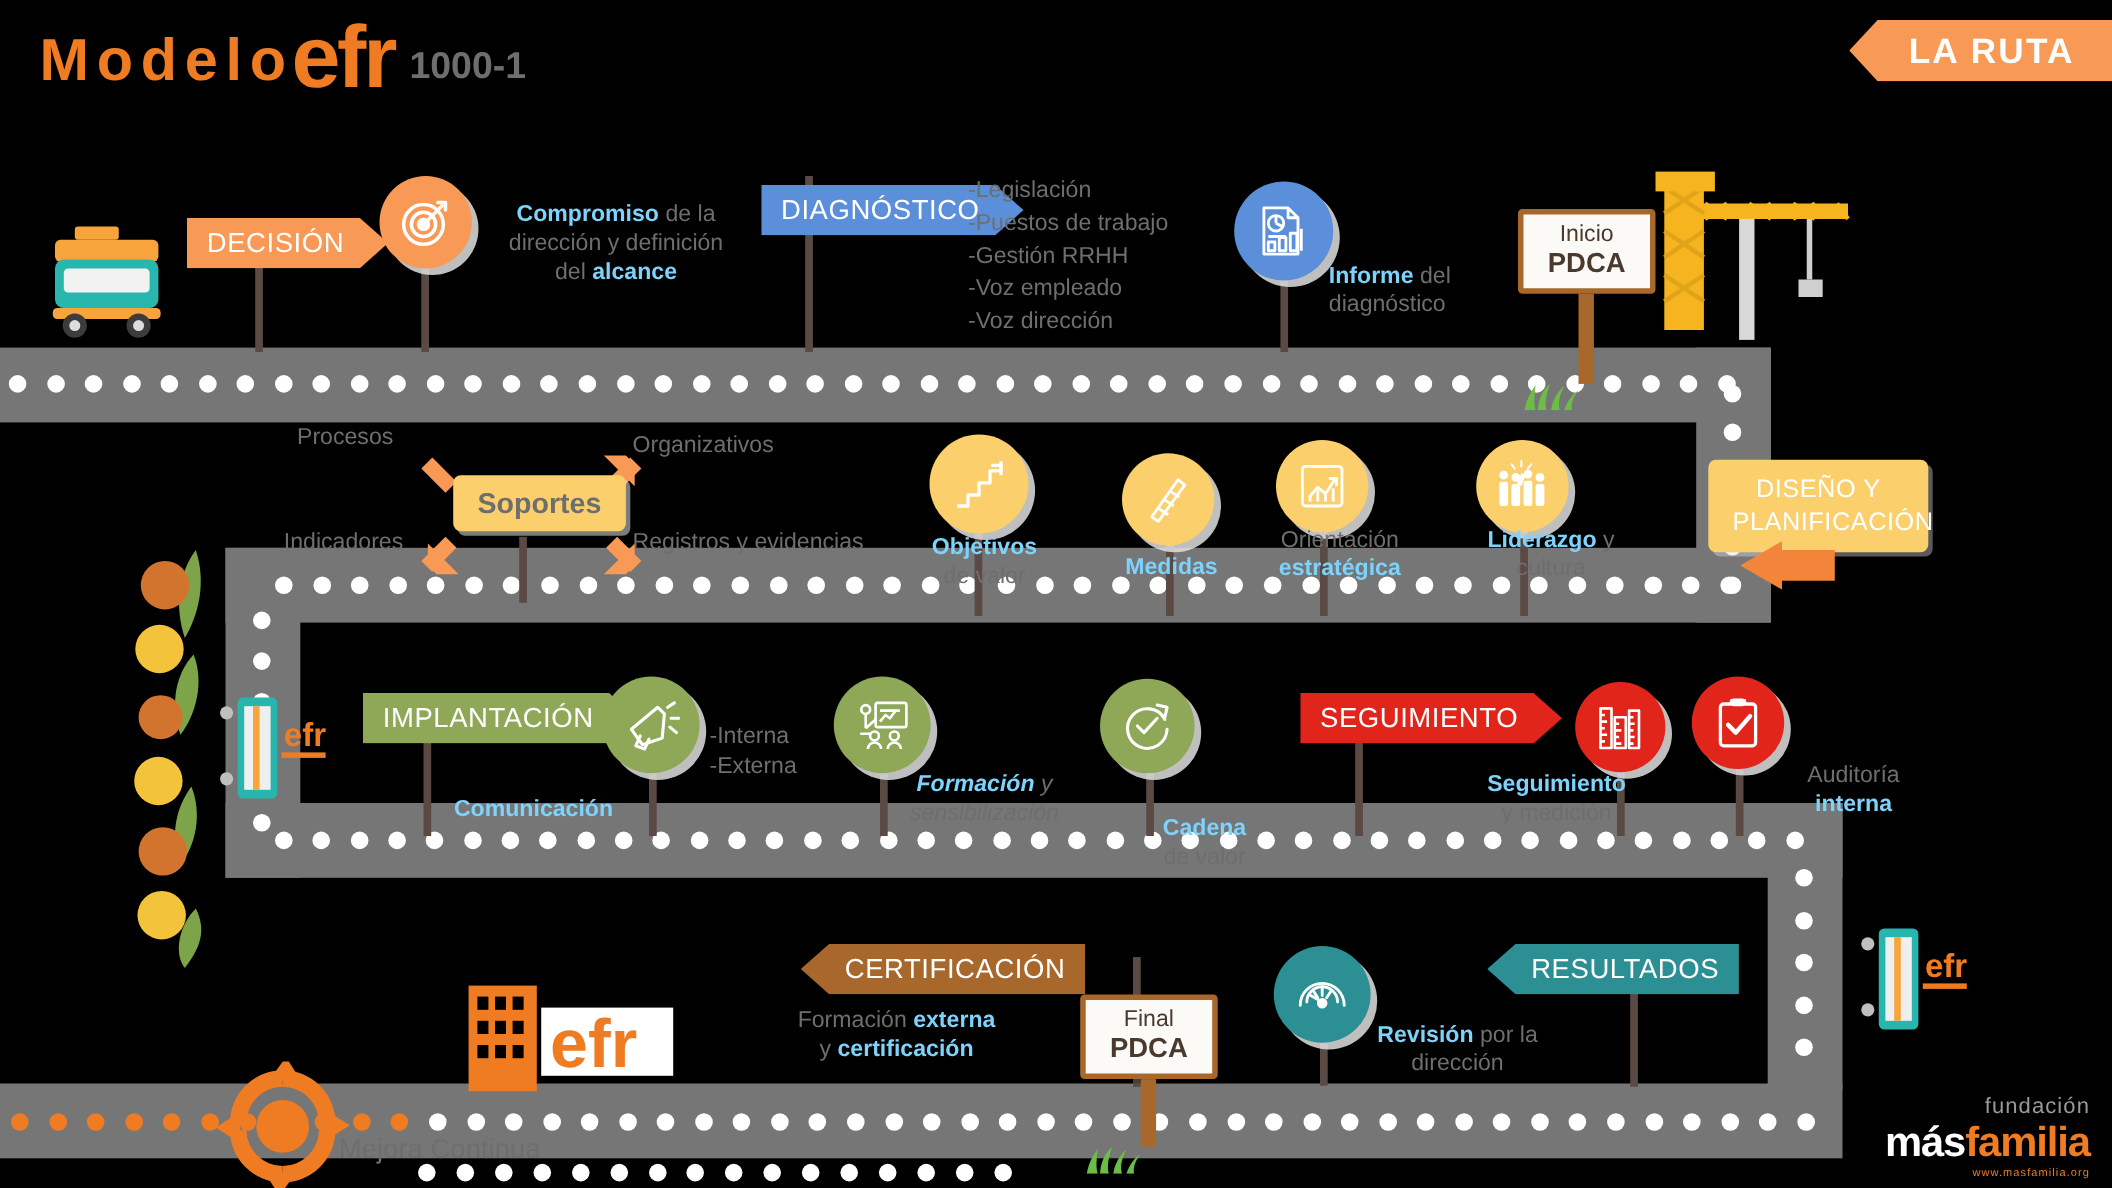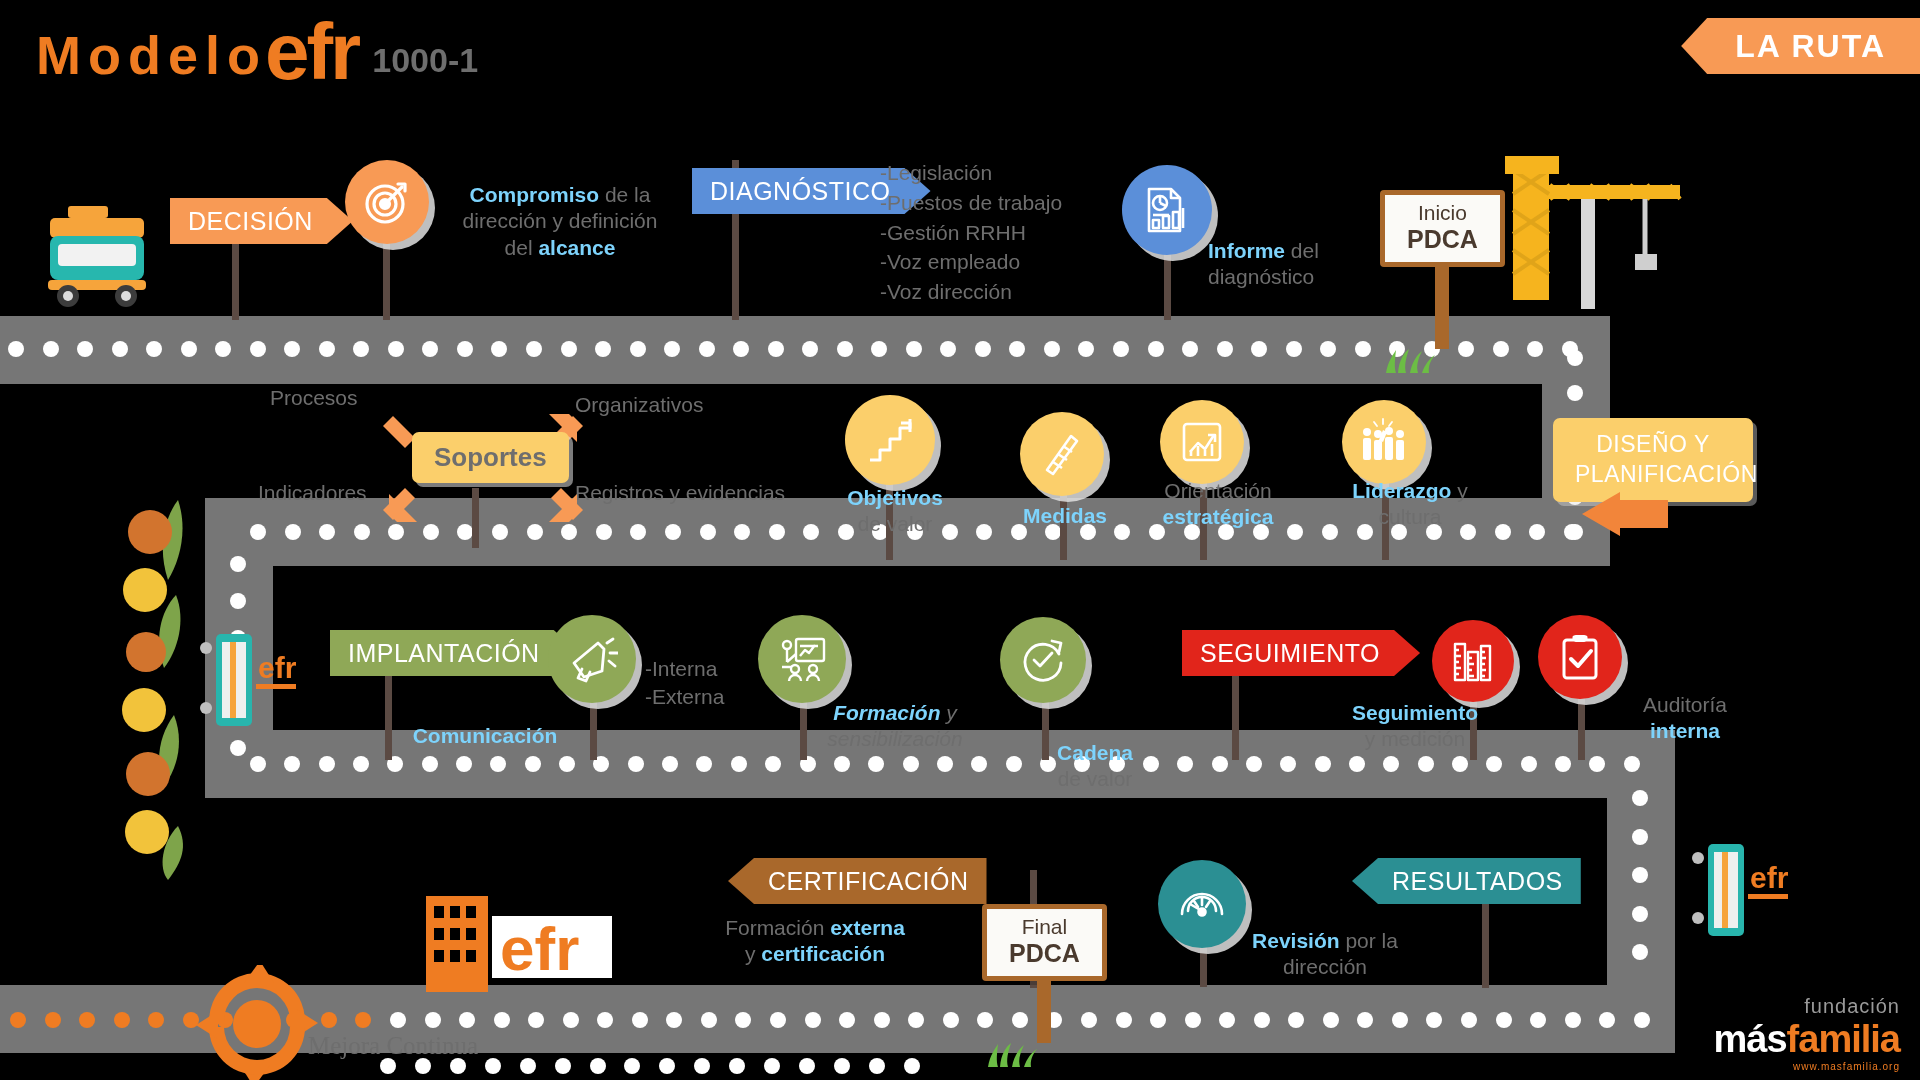--- a/index.html
+++ b/index.html
@@ -708,21 +708,21 @@
       <path d="M104 44 l22 14 l-22 14 z"></path>
       <path d="M113 62 A48 48 0 0 1 65 110 l0 -15 A33 33 0 0 0 98 62 Z"></path>
       <path d="M78 100 l-16 22 l-14 -22 z"></path>
       <path d="M65 110 A48 48 0 0 1 17 62 l15 0 A33 33 0 0 0 65 95 Z"></path>
       <path d="M26 74 l-22 -14 l22 -14 z"></path>
       <path d="M17 56 A48 48 0 0 1 65 8 l0 15 A33 33 0 0 0 32 56 Z"></path>
       <path d="M52 18 l16 -22 l14 22 z"></path>
       <circle cx="65" cy="59" r="24"></circle>
     </g>
   </svg>
-  <div class="txt abs" style="left:308px; top:1030px; font-size:25px;font-family:Liberation Serif, serif;">Mejora Continua</div>
+  <div class="txt abs" style="left:308px; top:1030px; font-size:25px;">Mejora Continua</div>
 
   <div id="fund">
     <div class="f1">fundación</div>
     <div class="f2">
       <span>más</span><b>familia</b>
     </div>
     <div class="f3">www.masfamilia.org</div>
   </div>
 
   <div id="title" class="abs">

